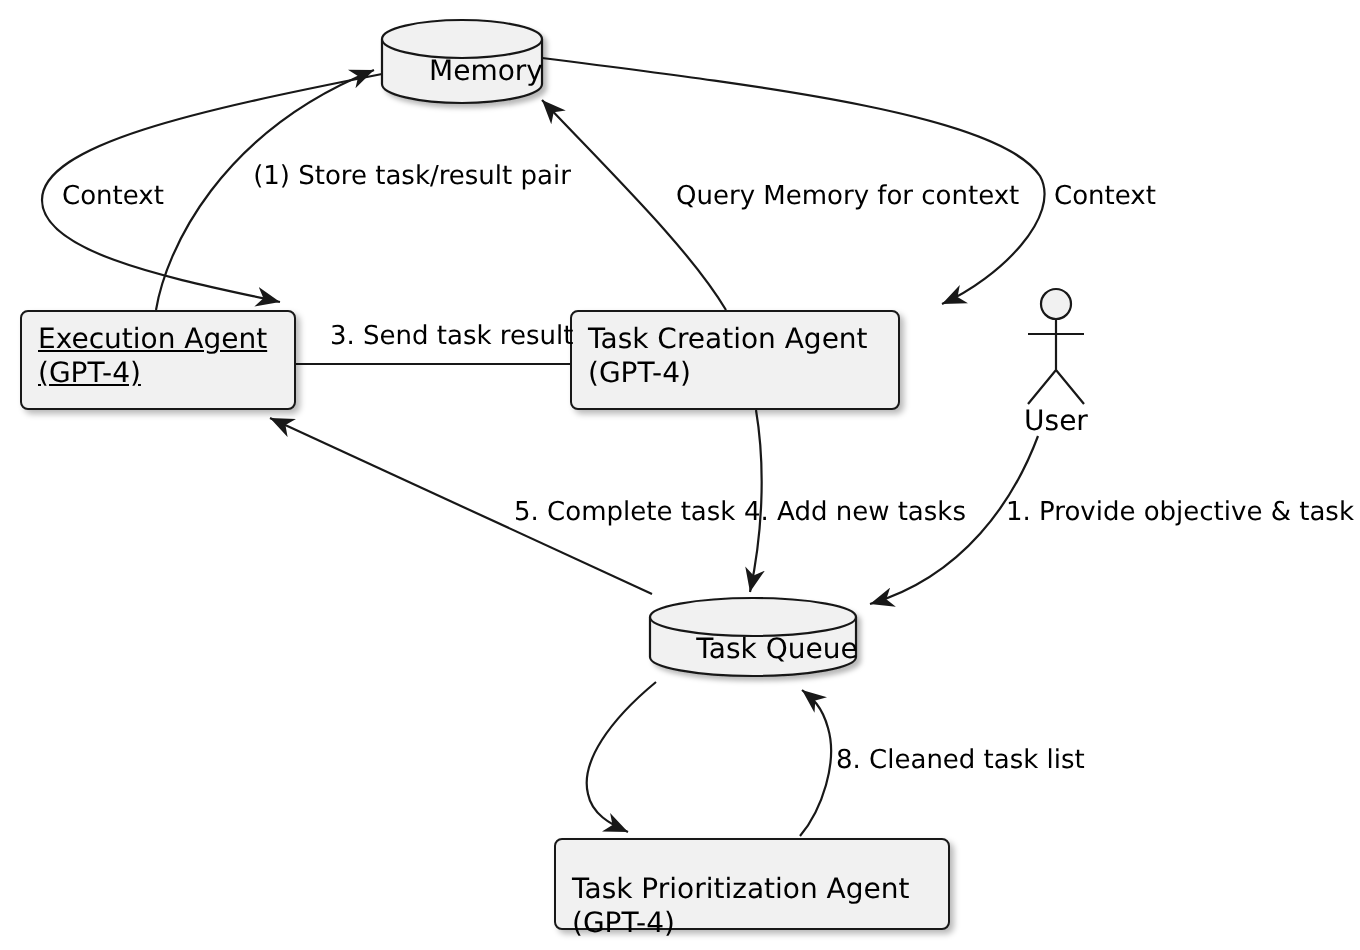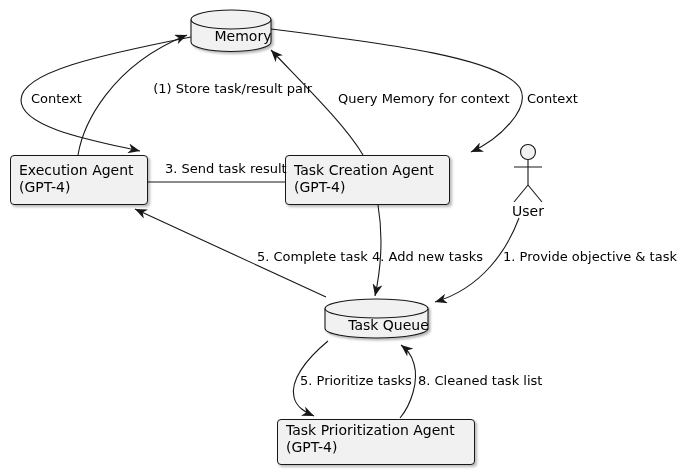--- a/index.html
+++ b/index.html
@@ -87,54 +87,53 @@
       <path d="M 325,308.5 L 325,328.5 A 51.5,9.5 0 0 0 428,328.5 L 428,308.5" fill="#f1f1f1" stroke="#181818" stroke-width="1.1"></path>
       <ellipse cx="376.5" cy="308.5" rx="51.5" ry="9.5" fill="#f1f1f1" stroke="#181818" stroke-width="1.1"></ellipse>
     </g>
 
     <g stroke="#181818" stroke-width="1.1">
       <circle cx="528" cy="152" r="7.5" fill="#f1f1f1"></circle>
       <path fill="none" d="M 528,159.5 L 528,185 M 514,167 L 542,167 M 528,185 L 514,202 M 528,185 L 542,202"></path>
     </g>
   </svg>
 
-  <div class="node-box" style="left:10px;top:155px;width:138px;height:50px;">
+  <div class="node-box" style="left:10px;top:155px;width:138px;height:50px;text-decoration:underline;">
     <div>Execution Agent</div>
     <div>(GPT-4)</div>
   </div>
 
   <div class="node-box" style="left:285px;top:155px;width:165px;height:50px;">
     <div>Task Creation Agent</div>
     <div>(GPT-4)</div>
   </div>
 
-  <div class="node-box" style="left:277px;top:419px;width:198px;height:46px;padding-top:2px;">
+  <div class="node-box" style="left:277px;top:419px;width:198px;height:46px;padding-top:17px;">
     <div>Task Prioritization Agent</div>
     <div>(GPT-4)</div>
   </div>
 
   <div class="cyl-label" style="left:191px;top:29px;width:80px;">Memory</div>
   <div class="cyl-label" style="left:325px;top:318px;width:103px;">Task Queue</div>
   <div class="actor-label" style="left:503px;top:204px;width:50px;">User</div>
 
   <div class="edge-label" style="left:31px;top:92px;">Context</div>
 
-  <div class="edge-label two-line" style="left:100px;top:80px;width:212px;text-align:right;">
+  <div class="edge-label two-line" style="left:100px;top:80px;width:212px;">
     <div>(1) Store task/result pair</div>
   </div>
 
   <div class="edge-label" style="left:338px;top:92px;">Query Memory for context</div>
 
   <div class="edge-label" style="left:527px;top:92px;">Context</div>
 
   <div class="edge-label" style="left:165px;top:162px;">3. Send task result</div>
 
   <div class="edge-label" style="left:257px;top:250px;">5. Complete task</div>
 
   <div class="edge-label" style="left:372px;top:250px;">4. Add new tasks</div>
 
   <div class="edge-label" style="left:503px;top:250px;">1. Provide objective &amp; task</div>
 
-  <div class="edge-label" style="left:300px;top:374px;">5. Prioritize tasks</div>
 
   <div class="edge-label" style="left:418px;top:374px;">8. Cleaned task list</div>
 
 </div>
 
 </body></html>

